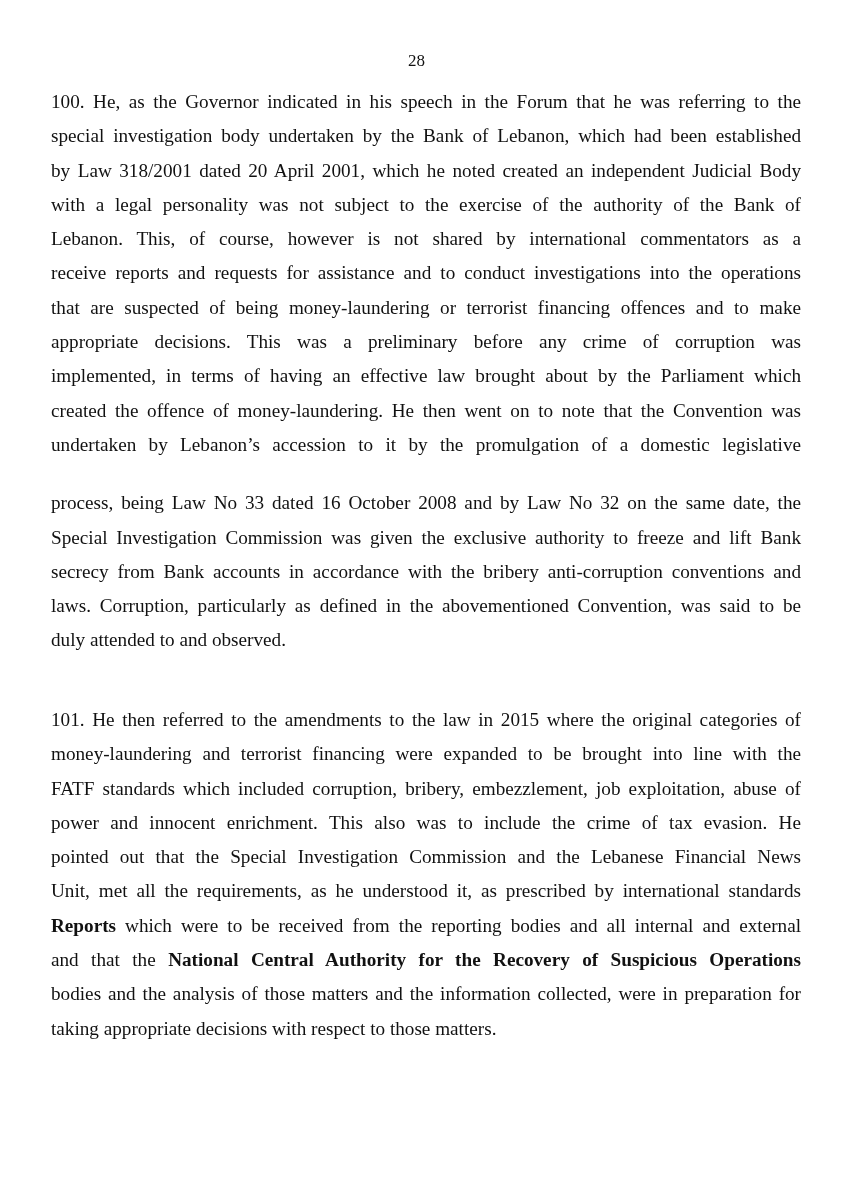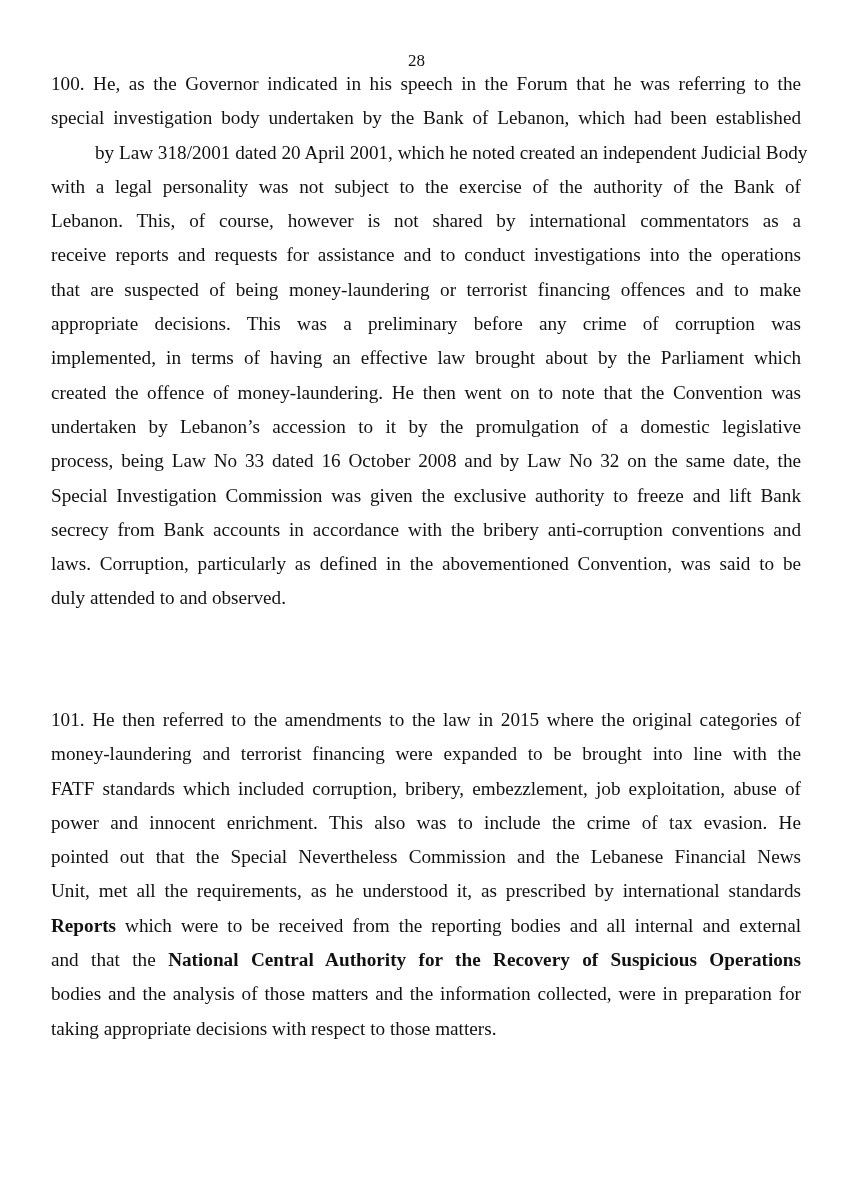--- a/index.html
+++ b/index.html
@@ -38,53 +38,53 @@
       text-align-last: justify;
       white-space: nowrap;
       overflow: visible;
     }
     .line.last {
       text-align-last: left;
     }
     .line .seg-bold {
       font-weight: bold;
     }
-    #para-100 { top: 67px; }
+    #para-100 { top: 85px; }
     #para-101 { top: 703px; }
   </style>
 </head>
 <body>
 
 <div class="page-number">28</div>
 
 <div id="para-100" class="paragraph">
   <span class="line" style="white-space: nowrap;">100.  He, as the Governor indicated in his speech in the Forum that he was referring to the</span>
   <span class="line" style="white-space: nowrap;">special investigation body undertaken by the Bank of Lebanon, which had been established</span>
-  <span class="line" style="white-space: nowrap; margin-left: 44px;">by Law 318/2001 dated 20 April 2001, which he noted created an independent Judicial Body</span>
+  <span class="line" style="white-space: nowrap;">by Law 318/2001 dated 20 April 2001, which he noted created an independent Judicial Body</span>
   <span class="line" style="white-space: nowrap;">with a legal personality was not subject to the exercise of the authority of the Bank of</span>
   <span class="line" style="white-space: nowrap;">Lebanon.  This, of course, however is not shared by    international commentators as a</span>
   <span class="line" style="white-space: nowrap;">receive reports and requests for assistance and to conduct investigations into the operations</span>
   <span class="line" style="white-space: nowrap;">that are suspected of being money-laundering or terrorist financing offences and to make</span>
   <span class="line" style="white-space: nowrap;">appropriate decisions.   This was a preliminary before any crime of corruption was</span>
   <span class="line" style="white-space: nowrap;">implemented, in terms of having an effective law brought about by the Parliament which</span>
   <span class="line" style="white-space: nowrap;">created the offence of money-laundering.  He then went on to note that the Convention was</span>
   <span class="line" style="white-space: nowrap;">undertaken by Lebanon’s accession to it by the promulgation of a domestic legislative</span>
-  <span class="line" style="white-space: nowrap;">process, being Law No 33 dated 16 October 2008 and by Law No 32 on the same date,  the</span>
+  <span class="line" style="white-space: nowrap; margin-top: 24px;">process, being Law No 33 dated 16 October 2008 and by Law No 32 on the same date,  the</span>
   <span class="line" style="white-space: nowrap;">Special Investigation Commission was given the exclusive authority to freeze and lift Bank</span>
   <span class="line" style="white-space: nowrap;">secrecy from Bank accounts in accordance with the bribery anti-corruption conventions and</span>
   <span class="line" style="white-space: nowrap;">laws.  Corruption, particularly as defined in the abovementioned Convention, was said to be</span>
   <span class="line last" style="white-space: nowrap;">duly attended to and observed.</span>
 </div>
 
 <div id="para-101" class="paragraph">
   <span class="line" style="white-space: nowrap;">101.  He then referred to the amendments to the law in 2015 where the original categories of</span>
   <span class="line" style="white-space: nowrap;">money-laundering and terrorist financing were expanded to be brought into line with the</span>
   <span class="line" style="white-space: nowrap;">FATF standards which included corruption, bribery, embezzlement, job exploitation, abuse of</span>
   <span class="line" style="white-space: nowrap;">power and innocent enrichment.  This also was to include the crime of tax evasion.  He</span>
-  <span class="line" style="white-space: nowrap;">pointed out that the Special Nevertheless Commission and  the Lebanese Financial News</span>
+  <span class="line" style="white-space: nowrap;">pointed out that the Special Investigation Commission and  the Lebanese Financial News</span>
   <span class="line" style="white-space: nowrap;">Unit, met all the requirements, as he understood it, as prescribed by international standards</span>
   <span class="line" style="white-space: nowrap;">
     <span class="seg-bold">Reports</span><span> which were to be received from the reporting bodies and all internal and external</span>
   </span>
   <span class="line" style="white-space: nowrap;">
     <span>and  that the </span><span class="seg-bold">National Central Authority for the Recovery of Suspicious Operations</span>
   </span>
   <span class="line" style="white-space: nowrap;">bodies and the analysis of those matters and the information collected, were in preparation for</span>
   <span class="line last" style="white-space: nowrap;">taking appropriate decisions with respect to those matters.</span>
 </div>

